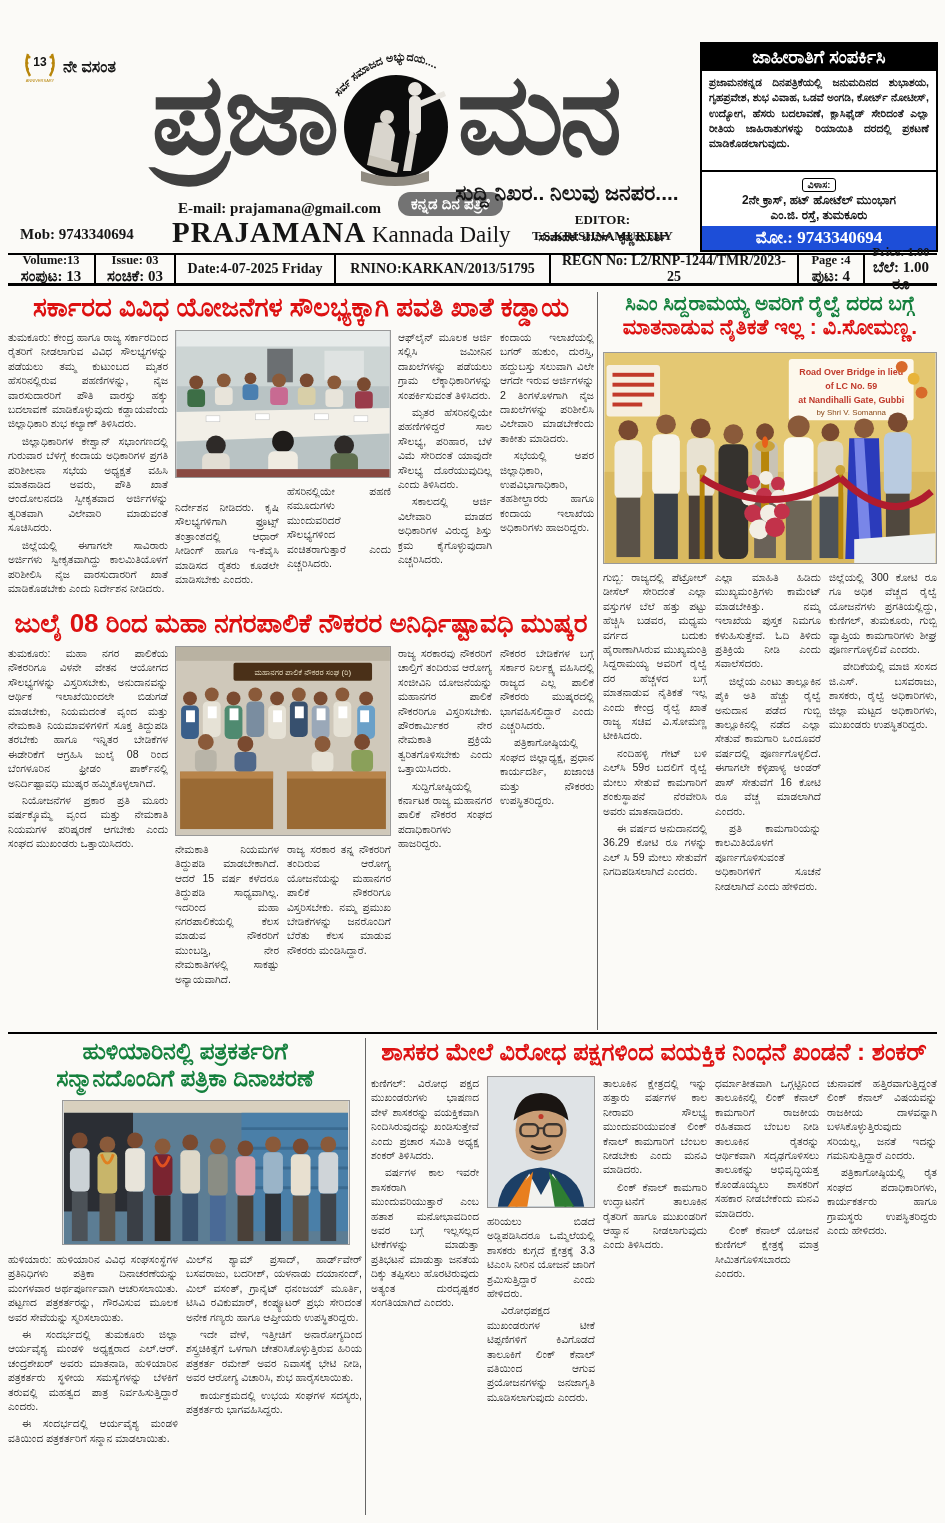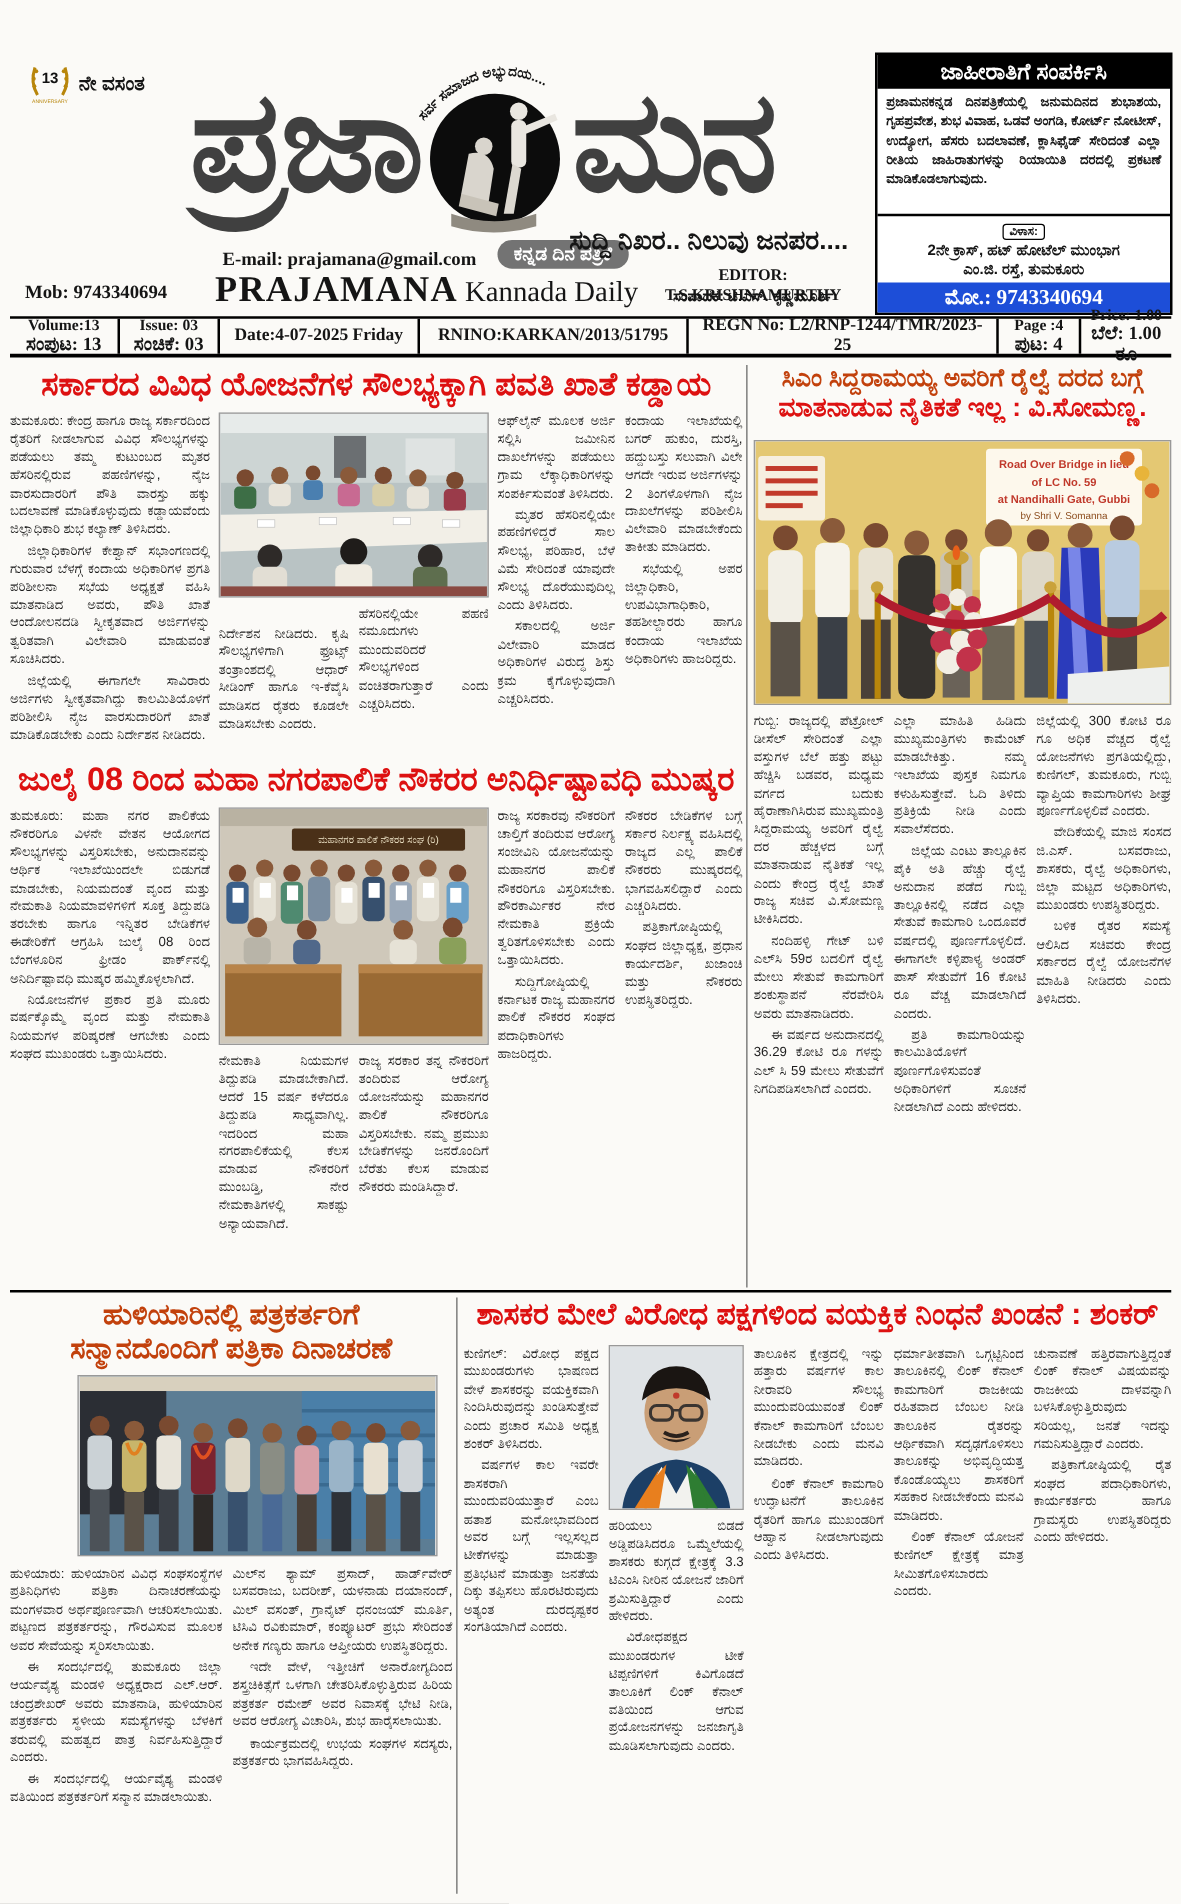--- a/index.html
+++ b/index.html
@@ -35,21 +35,21 @@
   .info-bar { position:absolute; left:8px; right:8px; top:253px; height:33px; border-top:2px solid #000; border-bottom:3px solid #000; display:flex; align-items:stretch; font-family:"Liberation Serif", serif; }
   .info-cell { display:flex; flex-direction:column; justify-content:center; text-align:center; padding:0 6px; border-right:2px solid #000; }
   .info-cell:last-child { border-right:none; }
   .info-en { font-size:12.5px; font-weight:bold; line-height:1.15; }
   .info-kn { font-size:15px; font-weight:bold; line-height:1.15; }
   .info-one { font-size:14px; font-weight:bold; }
 
   
   .art { position:absolute; }
   .head-red { color:#dd1111; font-weight:bold; text-align:center; }
-  .head-black { color:#c2410c; font-weight:bold; text-align:center; }
+  .head-black { color:#15803d; font-weight:bold; text-align:center; }
   .col { position:absolute; overflow:hidden; text-align:justify; font-size:10.6px; line-height:1.36; color:#1c1c1c; }
   .col p { margin:0 0 3px; text-indent:14px; }
   .col p.lede { text-indent:0; }
   .vrule { position:absolute; width:0; border-left:1px solid #666; }
   .hrule { position:absolute; left:8px; right:8px; border-top:2px solid #000; }
   .photo { position:absolute; border:1px solid #999; background:#ddd; overflow:hidden; }
   .photo svg { display:block; width:100%; height:100%; }
 </style>
 </head>
 <body>
@@ -304,21 +304,20 @@
         <p>ಈ ವರ್ಷದ ಅನುದಾನದಲ್ಲಿ 36.29 ಕೋಟಿ ರೂ ಗಳನ್ನು ಎಲ್ ಸಿ 59 ಮೇಲು ಸೇತುವೆಗೆ ನಿಗದಿಪಡಿಸಲಾಗಿದೆ ಎಂದರು.</p>
       </div>
     <div class="col" style="left:112px; top:278px; width:106px; height:458px;">
         <p class="lede">ಎಲ್ಲಾ ಮಾಹಿತಿ ಹಿಡಿದು ಮುಖ್ಯಮಂತ್ರಿಗಳು ಕಾಮೆಂಟ್ ಮಾಡಬೇಕಿತ್ತು. ನಮ್ಮ ಇಲಾಖೆಯ ಪುಸ್ತಕ ನಿಮಗೂ ಕಳುಹಿಸುತ್ತೇವೆ. ಓದಿ ತಿಳಿದು ಪ್ರತಿಕ್ರಿಯೆ ನೀಡಿ ಎಂದು ಸವಾಲೆಸೆದರು.</p>
         <p>ಜಿಲ್ಲೆಯ ಎಂಟು ತಾಲ್ಲೂಕಿನ ಪೈಕಿ ಅತಿ ಹೆಚ್ಚು ರೈಲ್ವೆ ಅನುದಾನ ಪಡೆದ ಗುಬ್ಬಿ ತಾಲ್ಲೂಕಿನಲ್ಲಿ ನಡೆದ ಎಲ್ಲಾ ಸೇತುವೆ ಕಾಮಗಾರಿ ಒಂದೂವರೆ ವರ್ಷದಲ್ಲಿ ಪೂರ್ಣಗೊಳ್ಳಲಿದೆ. ಈಗಾಗಲೇ ಕಳ್ಳಿಪಾಳ್ಯ ಅಂಡರ್ ಪಾಸ್ ಸೇತುವೆಗೆ 16 ಕೋಟಿ ರೂ ವೆಚ್ಚ ಮಾಡಲಾಗಿದೆ ಎಂದರು.</p>
         <p>ಪ್ರತಿ ಕಾಮಗಾರಿಯನ್ನು ಕಾಲಮಿತಿಯೊಳಗೆ ಪೂರ್ಣಗೊಳಿಸುವಂತೆ ಅಧಿಕಾರಿಗಳಿಗೆ ಸೂಚನೆ ನೀಡಲಾಗಿದೆ ಎಂದು ಹೇಳಿದರು.</p>
       </div>
     <div class="col" style="left:226px; top:278px; width:108px; height:458px;">
         <p class="lede">ಜಿಲ್ಲೆಯಲ್ಲಿ 300 ಕೋಟಿ ರೂ ಗೂ ಅಧಿಕ ವೆಚ್ಚದ ರೈಲ್ವೆ ಯೋಜನೆಗಳು ಪ್ರಗತಿಯಲ್ಲಿದ್ದು, ಕುಣಿಗಲ್, ತುಮಕೂರು, ಗುಬ್ಬಿ ವ್ಯಾಪ್ತಿಯ ಕಾಮಗಾರಿಗಳು ಶೀಘ್ರ ಪೂರ್ಣಗೊಳ್ಳಲಿವೆ ಎಂದರು.</p>
         <p>ವೇದಿಕೆಯಲ್ಲಿ ಮಾಜಿ ಸಂಸದ ಜಿ.ಎಸ್. ಬಸವರಾಜು, ಶಾಸಕರು, ರೈಲ್ವೆ ಅಧಿಕಾರಿಗಳು, ಜಿಲ್ಲಾ ಮಟ್ಟದ ಅಧಿಕಾರಿಗಳು, ಮುಖಂಡರು ಉಪಸ್ಥಿತರಿದ್ದರು.</p>
-        <p>ಬಳಿಕ ರೈತರ ಸಮಸ್ಯೆ ಆಲಿಸಿದ ಸಚಿವರು ಕೇಂದ್ರ ಸರ್ಕಾರದ ರೈಲ್ವೆ ಯೋಜನೆಗಳ ಮಾಹಿತಿ ನೀಡಿದರು ಎಂದು ತಿಳಿಸಿದರು.</p>
       </div>
   </div>
 
   <div class="art" style="left:8px; top:608px; width:586px; height:422px;">
     <div class="head-red" style="font-size:26px; height:36px;">ಜುಲೈ 08 ರಿಂದ ಮಹಾ ನಗರಪಾಲಿಕೆ ನೌಕರರ ಅನಿರ್ಧಿಷ್ಟಾವಧಿ ಮುಷ್ಕರ</div>
 
     <div class="photo" style="left:167px; top:38px; width:216px; height:190px;">
       <svg viewBox="0 0 216 190">
         <rect width="216" height="190" fill="#cfc8ba"></rect>
         <rect y="0" width="216" height="14" fill="#b9b2a2"></rect>

